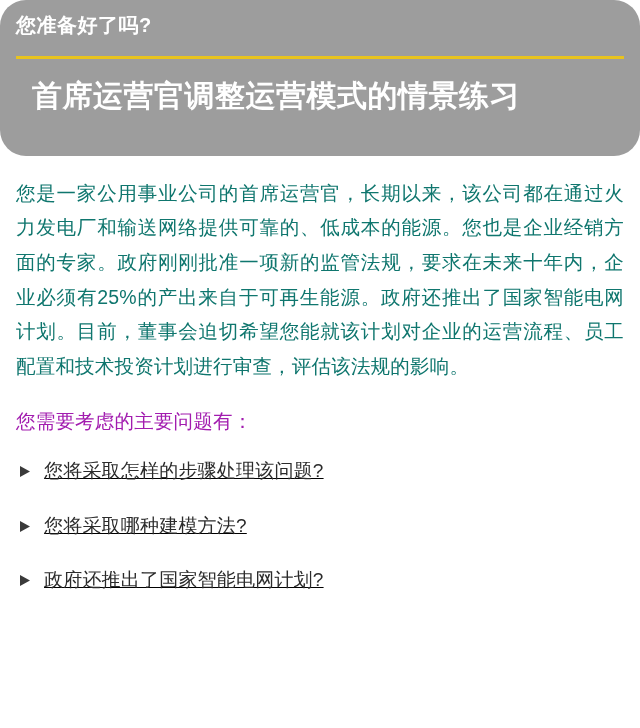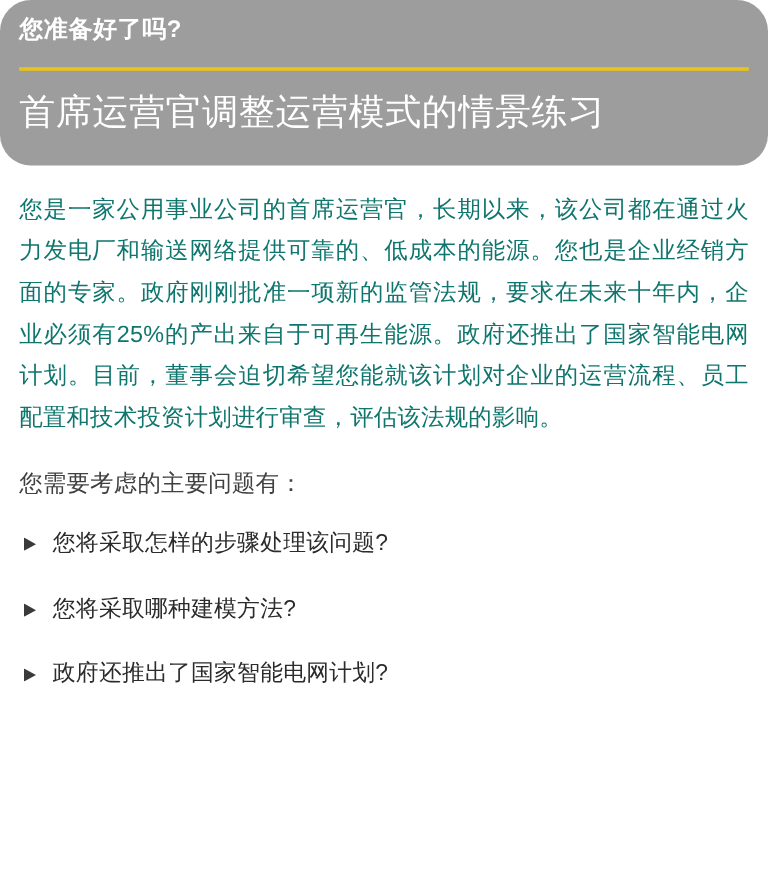--- a/index.html
+++ b/index.html
@@ -36,49 +36,50 @@
   }
   .rule {
     height: 3px;
     background: #e8c31e;
     width: 100%;
     margin: 0 0 14px 0;
   }
   .title {
     color: #ffffff;
     font-size: 30px;
-    font-weight: normal;
+    font-weight: bold;
     line-height: 1.42;
-    margin: 0;
+    margin: 16px;
     letter-spacing: 0.5px;
   }
   .body-wrap {
     padding: 20px 16px 0 16px;
     box-sizing: border-box;
   }
   .para {
     color: #0f766e;
     font-size: 19.5px;
     line-height: 1.78;
     margin: 0 0 22px 0;
     text-align: justify;
     text-justify: inter-ideograph;
     letter-spacing: 0.2px;
   }
   .lead {
-    color: #404040;
+    color: #a21caf;
     font-size: 19.5px;
     line-height: 1.6;
     margin: 0 0 20px 0;
     letter-spacing: 0.2px;
   }
   .q-list {
     list-style: none;
     margin: 0;
     padding: 0;
+    text-decoration: underline;
   }
   .q-item {
     display: flex;
     align-items: flex-start;
     margin: 0 0 26px 0;
     padding-left: 4px;
   }
   .bullet {
     flex: 0 0 auto;
     width: 16px;

